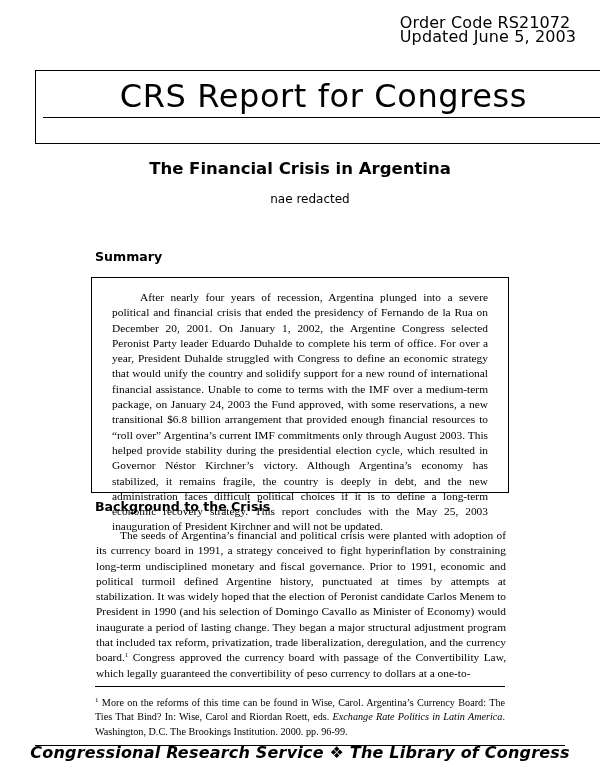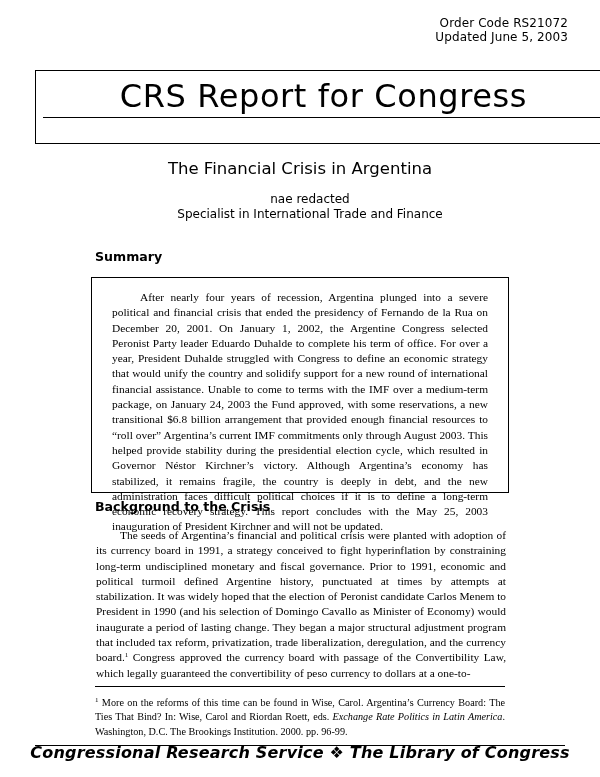--- a/index.html
+++ b/index.html
@@ -1,28 +1,28 @@
 <!DOCTYPE html>
 <html><head>
 <meta charset="utf-8">
 <style>
   html, body { margin: 0; padding: 0; background: #ffffff; }
   body { width: 600px; height: 777px; position: relative; overflow: hidden; color: #000; }
   .abs { position: absolute; }
   .sans { font-family: "DejaVu Sans", "Liberation Sans", sans-serif; }
   .serif { font-family: "Liberation Serif", "DejaVu Serif", serif; }
 
-  #order-block { right: 32px; top: 16px; text-align: right; font-size: 12px; line-height: 14px; letter-spacing: 0.1px; }
+  #order-block { right: 24px; top: 16px; text-align: left; font-size: 16px; line-height: 14px; letter-spacing: 0.1px; }
 
   #header-box { left: 35px; top: 70px; width: 527px; height: 72px; border: 1.4px solid #000; box-sizing: content-box; padding-left: 48px; }
   #header-title { left: 0; right: 0; top: 6px; text-align: center; font-size: 32px; line-height: 38px; letter-spacing: 0.6px; font-weight: normal; }
   #header-rule { left: 7px; right: 6px; top: 46px; height: 0; border-top: 1.2px solid #000; }
   #header-subtitle { left: 0; right: 0; top: 48px; text-align: center; font-size: 15.5px; line-height: 20px; letter-spacing: 0.4px; }
 
-  #doc-title { left: 0; right: 0; top: 158px; text-align: center; font-size: 16.5px; font-weight: normal; line-height: 22px; }
+  #doc-title { left: 0; right: 0; top: 158px; text-align: center; font-size: 16.5px; font-weight: bold; line-height: 22px; }
   #author-block { left: 0; right: 0; top: 192px; text-align: center; font-size: 12px; line-height: 14.6px; padding-left: 20px; }
 
   .section-heading { font-size: 12.6px; font-weight: bold; line-height: 16px; text-align: center; }
   #summary-heading { left: 95px; top: 249px; }
 
   #summary-box { left: 91px; top: 277px; width: 418px; height: 216px; border: 1.2px solid #000; box-sizing: border-box; }
   #summary-text { left: 8px; right: 8px; top: 0; font-size: 11.4px; line-height: 15.3px; text-align: justify; text-indent: 28px; margin: 12px; }
 
   #background-heading { left: 95px; top: 499px; }
   #background-text { left: 95px; width: 410px; top: 527px; font-size: 11.4px; line-height: 15.3px; text-align: justify; text-indent: 24px; margin: 1px; }
@@ -45,21 +45,20 @@
 
 <div id="header-box" class="abs">
   <div id="header-title" class="abs sans">CRS Report for Congress</div>
   <div id="header-rule" class="abs"></div>
 </div>
 
 <div id="doc-title" class="abs sans">The Financial Crisis in Argentina</div>
 
 <div id="author-block" class="abs sans">
   <div>nae redacted</div>
-  <div>Specialist in International Trade and Finance</div>
 </div>
 
 <div id="summary-heading" class="abs sans section-heading">Summary</div>
 
 <div id="summary-box" class="abs">
   <p id="summary-text" class="abs serif">After nearly four years of recession, Argentina plunged into a severe political and financial crisis that ended the presidency of Fernando de la Rua on December 20, 2001. On January 1, 2002, the Argentine Congress selected Peronist Party leader Eduardo Duhalde to complete his term of office.  For over a year, President Duhalde struggled with Congress to define an economic strategy that would unify the country and solidify support for a new round of international financial assistance.  Unable to come to terms with the IMF over a medium-term package, on January 24, 2003 the Fund approved, with some reservations, a new transitional $6.8 billion arrangement that provided enough financial resources to “roll over” Argentina’s current IMF commitments only through August 2003.  This helped provide stability during the presidential election cycle, which resulted in Governor Néstor Kirchner’s victory.  Although Argentina’s economy has stabilized, it remains fragile, the country is deeply in debt, and the new administration faces difficult political choices if it is to define a long-term economic recovery strategy.  This report concludes with the May 25, 2003 inauguration of President Kirchner and will not be updated.</p>
 </div>
 
 <div id="background-heading" class="abs sans section-heading">Background to the Crisis</div>
 

